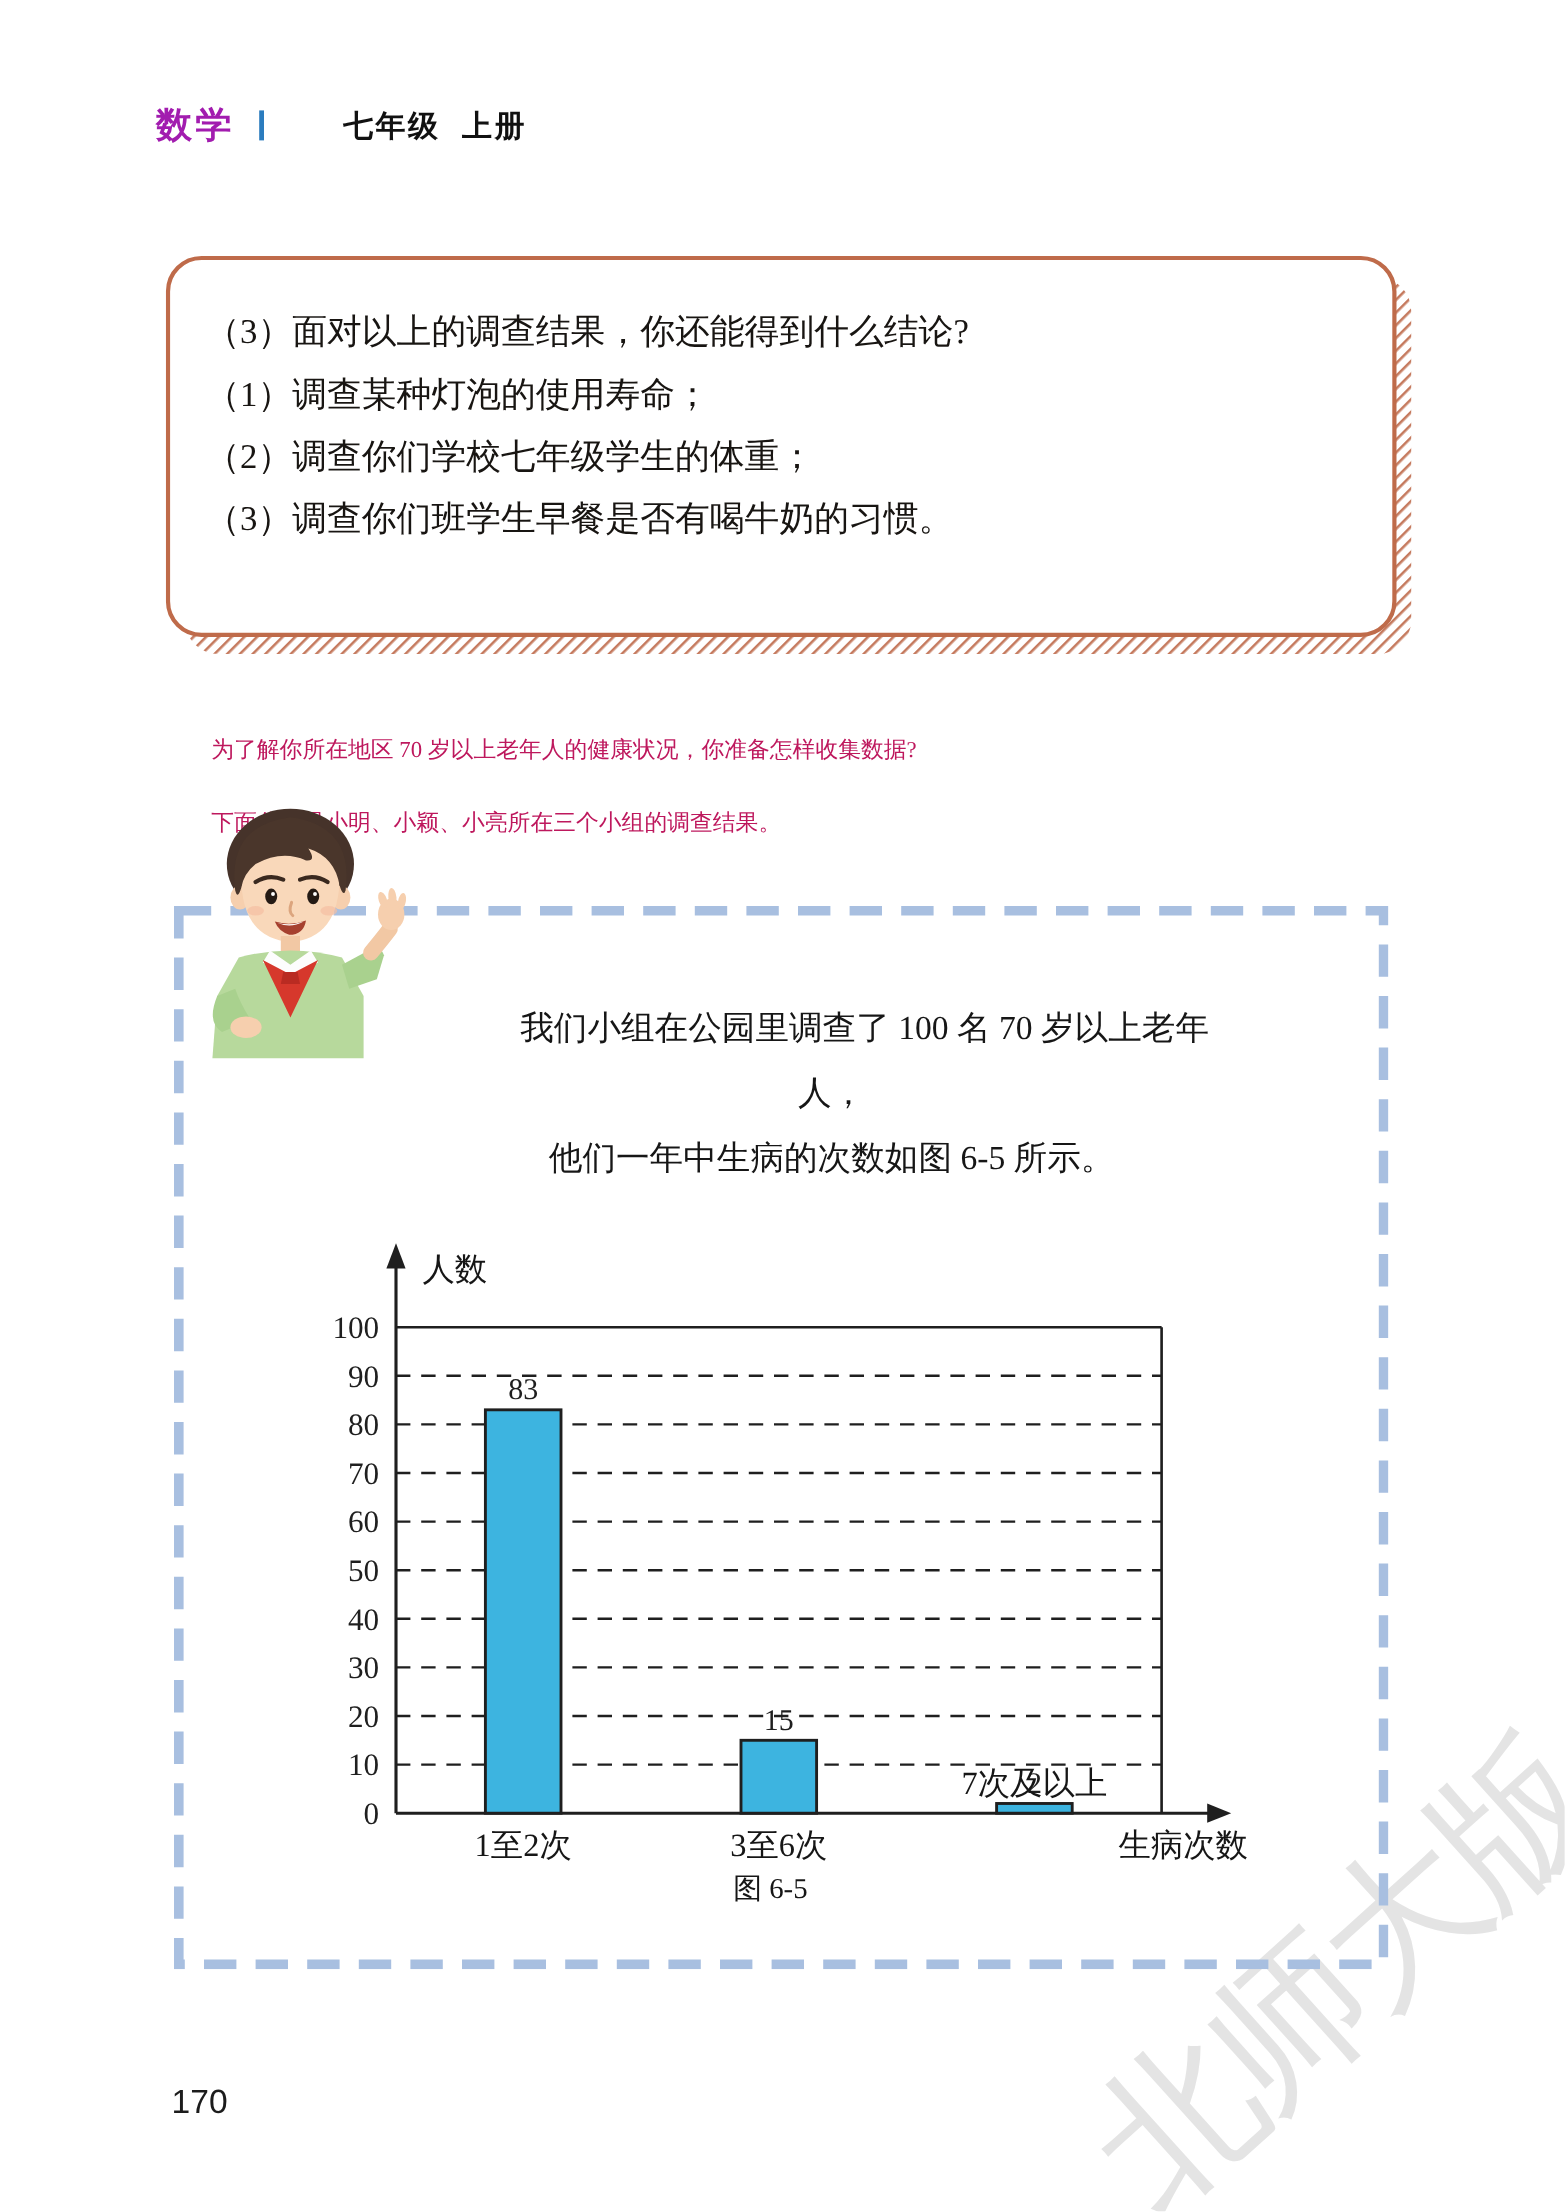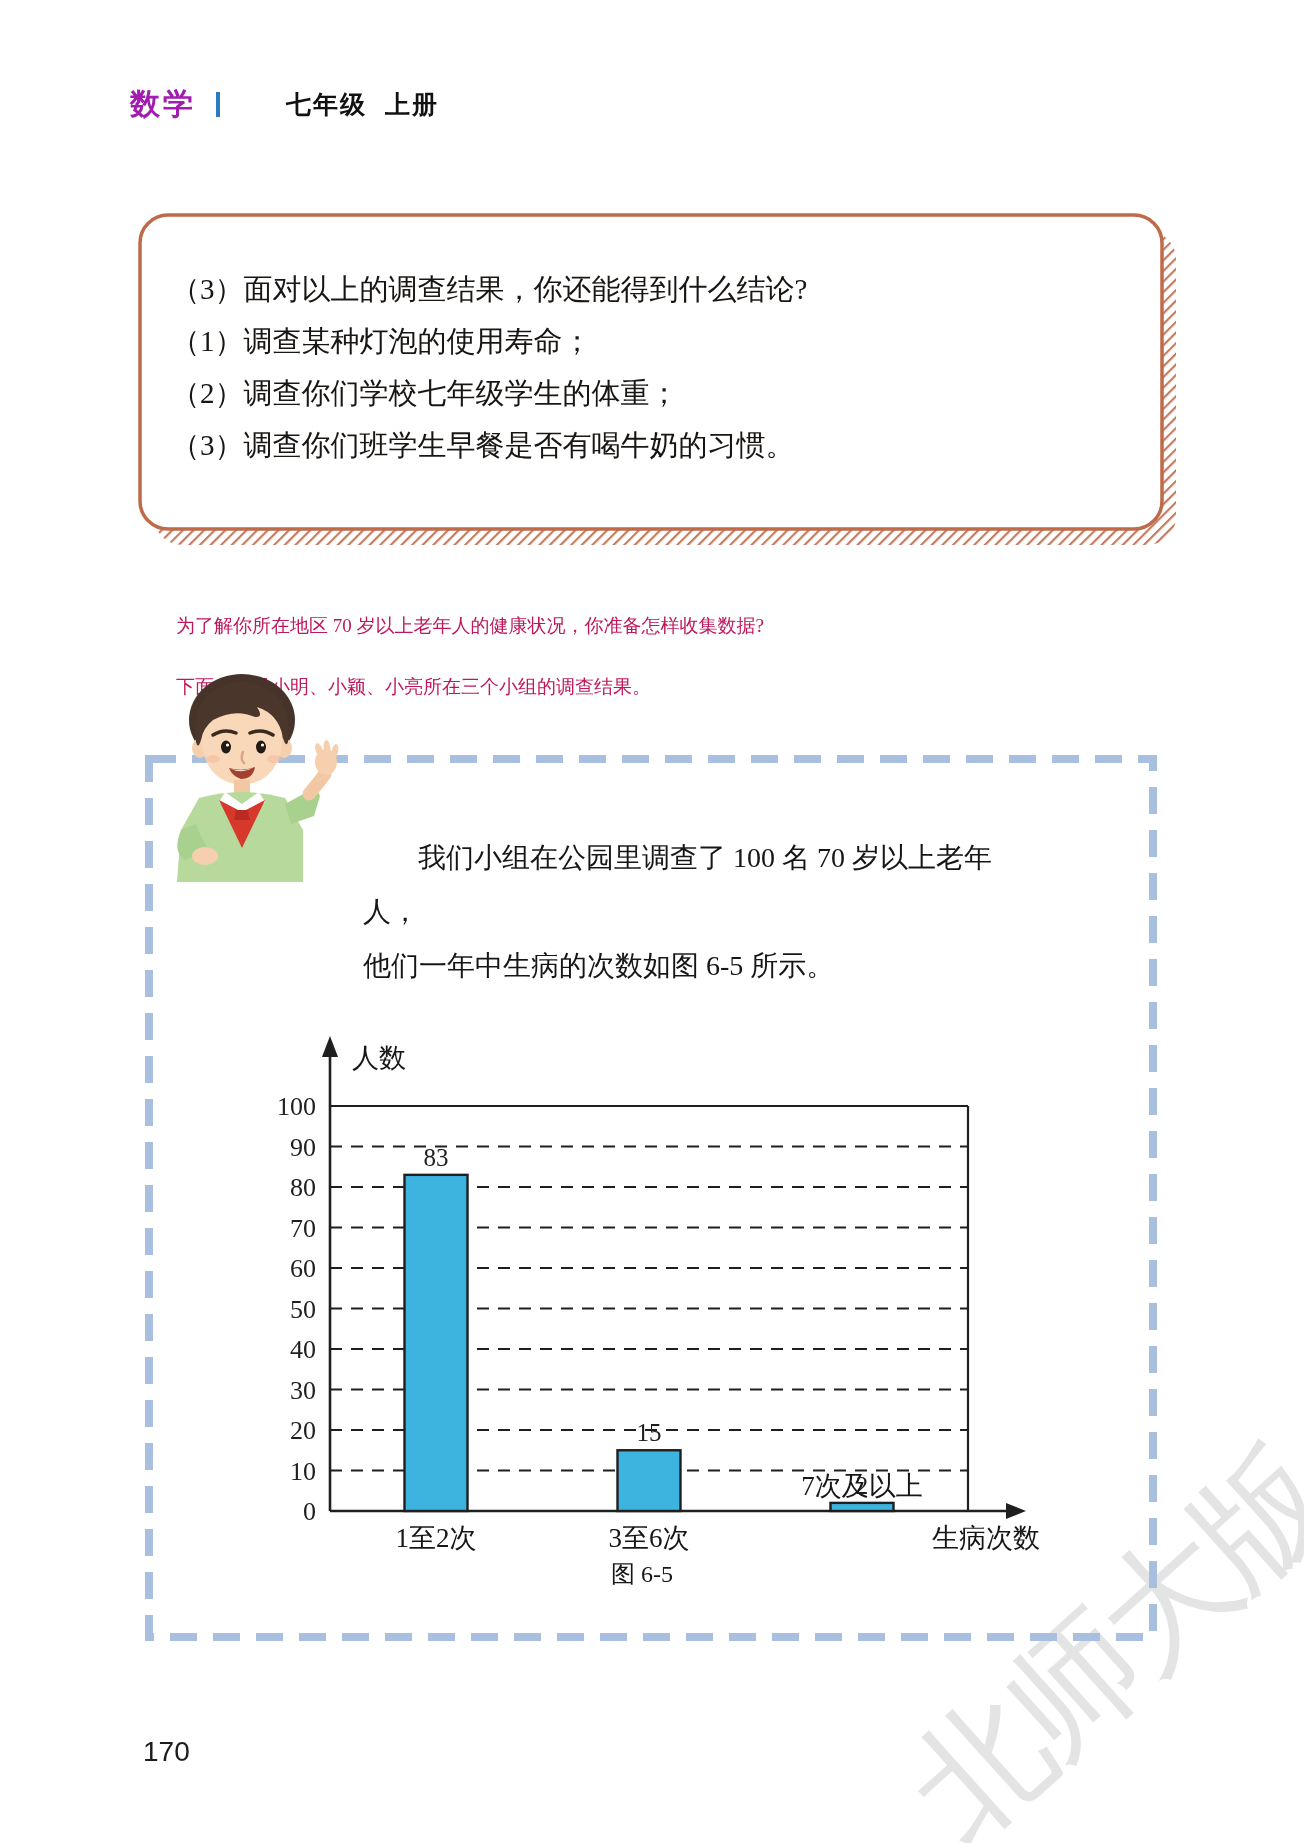--- a/index.html
+++ b/index.html
@@ -12,35 +12,35 @@
   
   .header { position:absolute; left:130px; top:84px; display:flex; align-items:center;
             font-family:"Liberation Sans","DejaVu Sans",sans-serif; }
   .header .subject { font-size:30px; font-weight:bold; color:#a21caf; letter-spacing:3px; }
   .header .hbar { width:4px; height:25px; background:#2b7cbe; margin:0 20px; }
   .header .grade { font-size:25px; font-weight:bold; color:#111; letter-spacing:2px;margin-left:46px; }
   .header .volume { font-size:25px; font-weight:bold; color:#111; margin-left:18px; letter-spacing:2px; }
   
   .task-box { position:absolute; left:138px; top:213px; width:1046px; height:340px; }
   .task-box svg { position:absolute; left:0; top:0; }
-  .task-text { position:absolute; left:0; top:0; width:1022px; padding-top:50px;
+  .task-text { position:absolute; left:0; top:0; width:1022px; padding-top:38px;
                font-size:29px; line-height:52px; color:#181512; }
   .task-text .item { padding-left:33px; }
   .task-text .q2 { padding-left:9px; }
   .task-text .q2 .num { font-weight:bold; margin-right:10px; }
   
   .intro { position:absolute; left:176px; top:595px; width:1024px;
            font-size:19px; line-height:61px; color:#be185d; }
   .intro span { display:block; }
   
   .activity-box { position:absolute; left:145px; top:755px; width:1012px; height:886px; }
   .activity-box > svg.border { position:absolute; left:0; top:0; }
   .boy { position:absolute; left:2px; top:-95px; width:192px; height:222px; }
   .speech { position:absolute; left:218px; top:76px; width:660px;
-            font-size:28px; line-height:54px; color:#161616; }
+            font-size:28px; line-height:54px; color:#161616;text-align:center; }
   .speech .l1 { display:block; text-indent:55px; }
   .speech .l2 { display:block; }
   
   #chart-layer { position:absolute; left:0; top:0; width:1304px; height:1843px; pointer-events:none; }
   .cat-label { position:absolute; transform:translateX(-50%); font-size:27px; color:#161616; white-space:nowrap; }
   .axis-label { position:absolute; font-size:27px; color:#161616; white-space:nowrap; }
   .chart-caption { position:absolute; left:642px; top:1558px; transform:translateX(-50%);
                    font-size:24px; color:#161616; white-space:nowrap; }
   
   .page-number { position:absolute; left:143px; top:1736px; font-size:28px; color:#1c1c1c;

